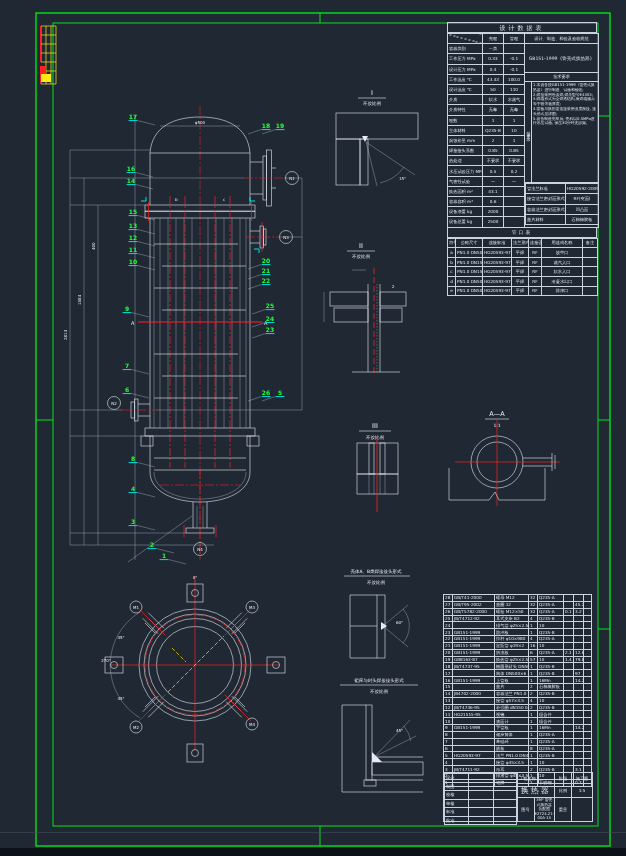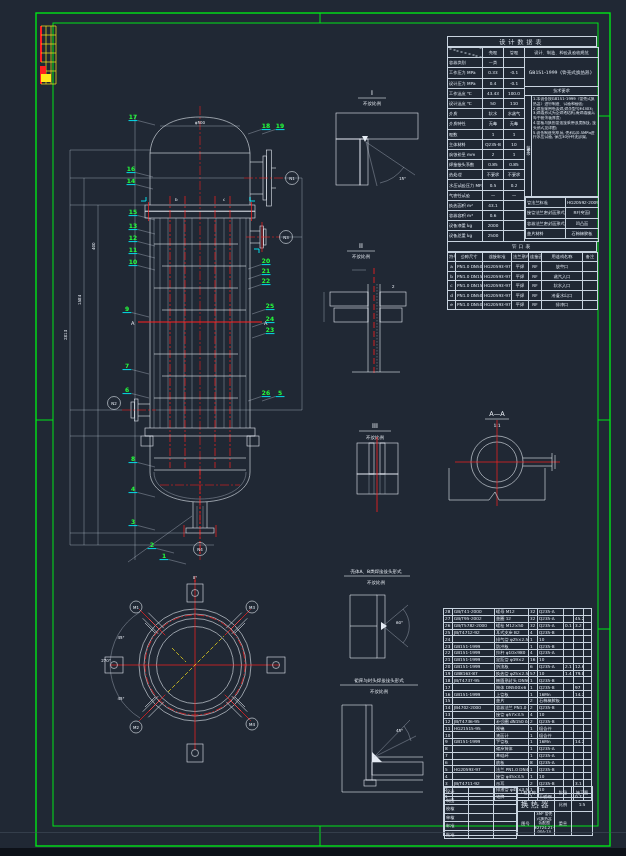--- a/index.html
+++ b/index.html
@@ -2,21 +2,21 @@
 <html><head>
 <meta charset="utf-8">
 <style>
   html,body{margin:0;padding:0;background:#14191f;}
   .stage{position:relative;width:626px;height:856px;background:#202834;overflow:hidden;
          font-family:"DejaVu Sans",sans-serif;}
   .bottombar{position:absolute;left:0;bottom:0;width:626px;height:8px;background:#0d1118;}
   .botline{position:absolute;left:0;top:832px;width:626px;height:1px;background:#46505e;opacity:.55}
   svg{position:absolute;left:0;top:0}
   
-  .panel{position:absolute;color:#dfe7f1;margin-top:14px;}
+  .panel{position:absolute;color:#dfe7f1;}
   table.t{border-collapse:collapse;table-layout:fixed;width:100%;}
   table.t td,table.t th{border:0.5px solid #c9d4e0;font-weight:normal;font-size:4.2px;
       line-height:5px;padding:0 1px;overflow:hidden;white-space:nowrap;color:#dfe7f1;}
   .design{left:447px;top:22px;width:150px;}
   .dt-title{border:0.5px solid #c9d4e0;height:9px;line-height:9px;text-align:center;
       font-size:6px;letter-spacing:3px;}
   .dt-body{display:flex;}
   .dt-left{width:77px;}
   .dt-left td{height:9.2px;}
   .dt-left td.v{text-align:center;}

